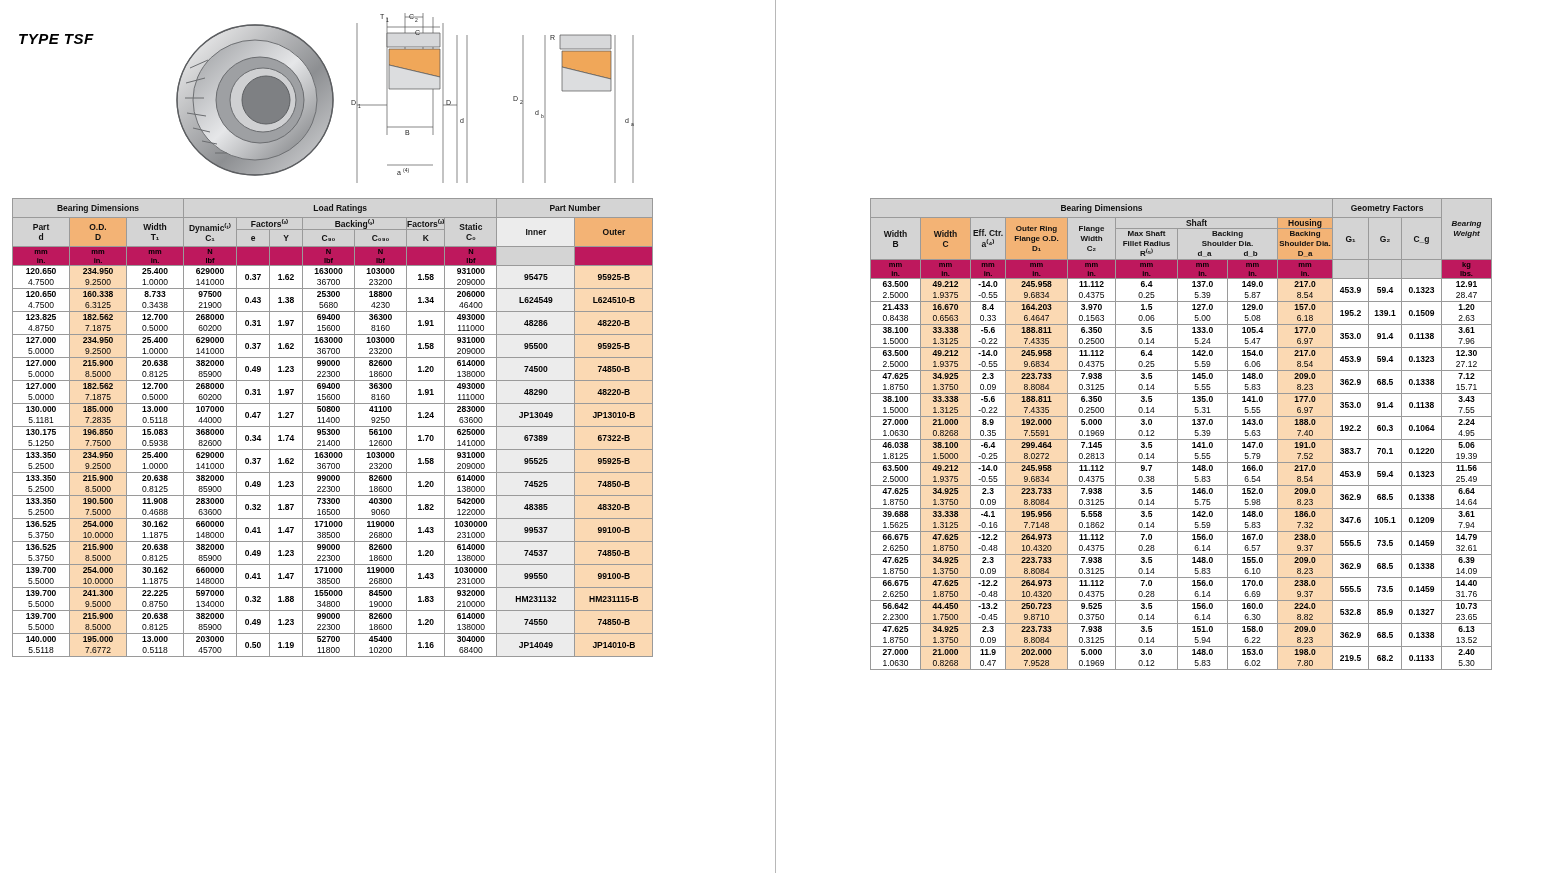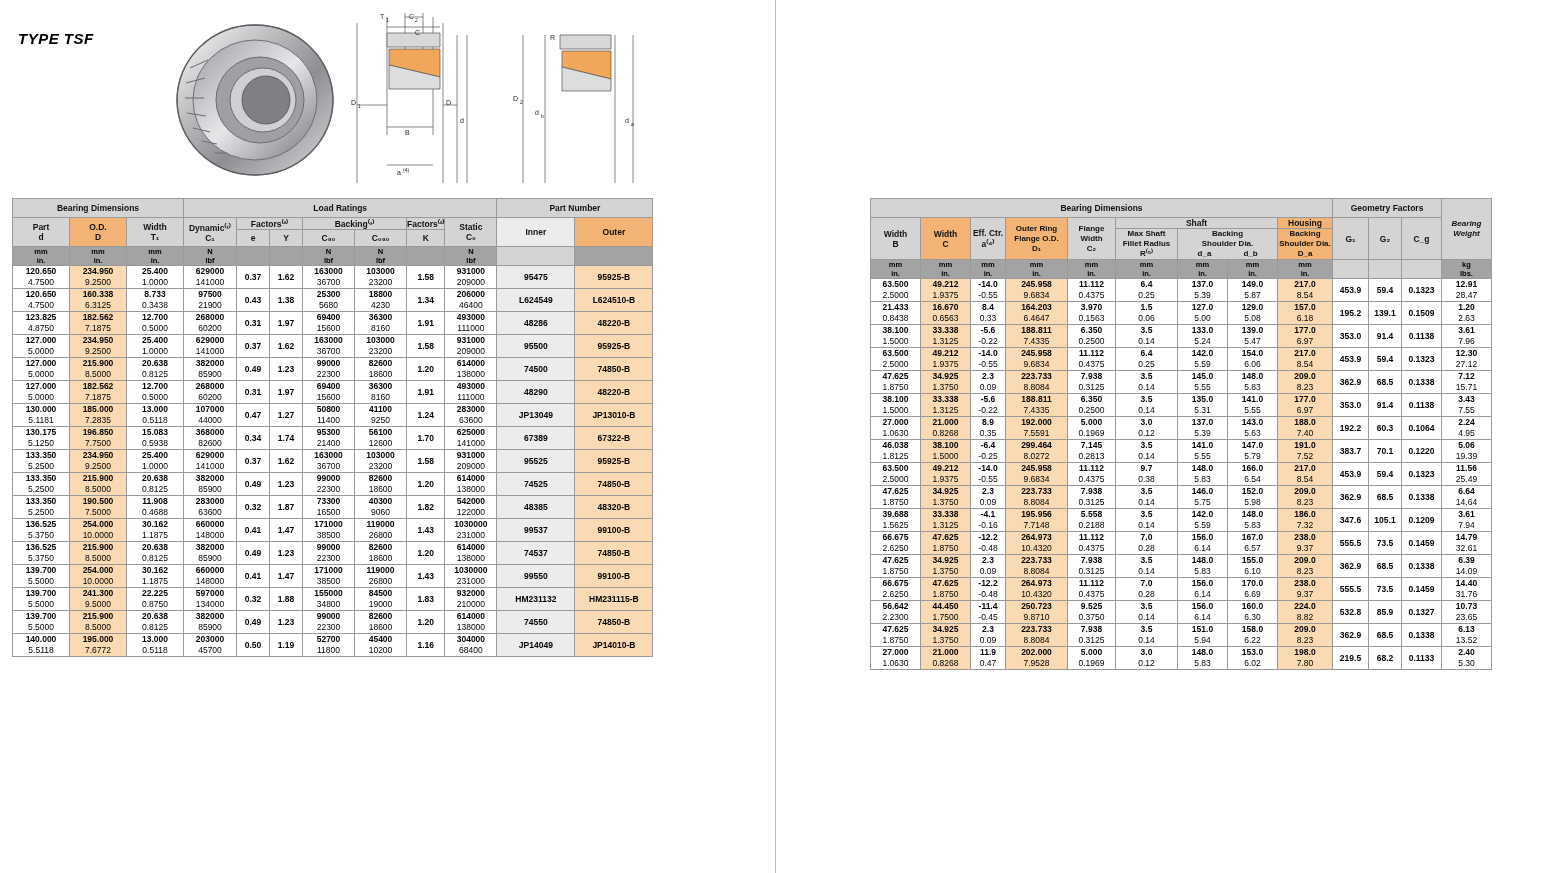--- a/index.html
+++ b/index.html
@@ -13,21 +13,21 @@
   .bearing-img{position:absolute;left:160px;top:8px;width:190px;height:180px;}
   .diag1{position:absolute;left:345px;top:5px;width:160px;height:185px;}
   .diag2{position:absolute;left:505px;top:5px;width:160px;height:185px;}
 
   
   table{border-collapse:collapse;border-radius:14px;}
   .tbl{position:absolute;font-size:8px;}
   .tbl th,.tbl td{border:1px solid #9a9a9a;padding:0;text-align:center;vertical-align:middle;}
   .hdr{background:#d4d4d4;font-weight:bold;font-size:8.5px;color:#111;}
   .hdr.org{background:#f3b375;}
-  .unit{background:#a3a3a3;font-weight:bold;font-size:7.5px;}
+  .unit{background:#be185d;font-weight:bold;font-size:7.5px;}
   .unit.grey{background:#d4d4d4;}
   .orgcol{background:#fbd9b3;}
   .greycol{background:#ececec;}
   .cell{font-size:8.5px;line-height:11px;font-weight:bold;padding:2px 3px;}
   .cell .a{display:block;}
   .cell .b{display:block;font-weight:normal;}
 
   .left-table{left:12px;top:198px;}
   .right-table{left:870px;top:198px;}
 </style>
@@ -1052,21 +1052,21 @@
           </td>
           <td class="cell ">
             <span class="a">3.5</span>
             <span class="b">0.14</span>
           </td>
           <td class="cell ">
             <span class="a">133.0</span>
             <span class="b">5.24</span>
           </td>
           <td class="cell ">
-            <span class="a">139.0</span>
+            <span class="a">105.4</span>
             <span class="b">5.47</span>
           </td>
           <td class="cell orgcol">
             <span class="a">177.0</span>
             <span class="b">6.97</span>
           </td>
           <td class="cell ">353.0</td>
           <td class="cell ">91.4</td>
           <td class="cell ">0.1138</td>
           <td class="cell ">
@@ -1401,21 +1401,21 @@
           <td class="cell ">
             <span class="a">-4.1</span>
             <span class="b">-0.16</span>
           </td>
           <td class="cell orgcol">
             <span class="a">195.956</span>
             <span class="b">7.7148</span>
           </td>
           <td class="cell ">
             <span class="a">5.558</span>
-            <span class="b">0.2188</span>
+            <span class="b">0.1862</span>
           </td>
           <td class="cell ">
             <span class="a">3.5</span>
             <span class="b">0.14</span>
           </td>
           <td class="cell ">
             <span class="a">142.0</span>
             <span class="b">5.59</span>
           </td>
           <td class="cell ">
@@ -1572,21 +1572,21 @@
         <tr>
           <td class="cell ">
             <span class="a">56.642</span>
             <span class="b">2.2300</span>
           </td>
           <td class="cell orgcol">
             <span class="a">44.450</span>
             <span class="b">1.7500</span>
           </td>
           <td class="cell ">
-            <span class="a">-11.4</span>
+            <span class="a">-13.2</span>
             <span class="b">-0.45</span>
           </td>
           <td class="cell orgcol">
             <span class="a">250.723</span>
             <span class="b">9.8710</span>
           </td>
           <td class="cell ">
             <span class="a">9.525</span>
             <span class="b">0.3750</span>
           </td>

